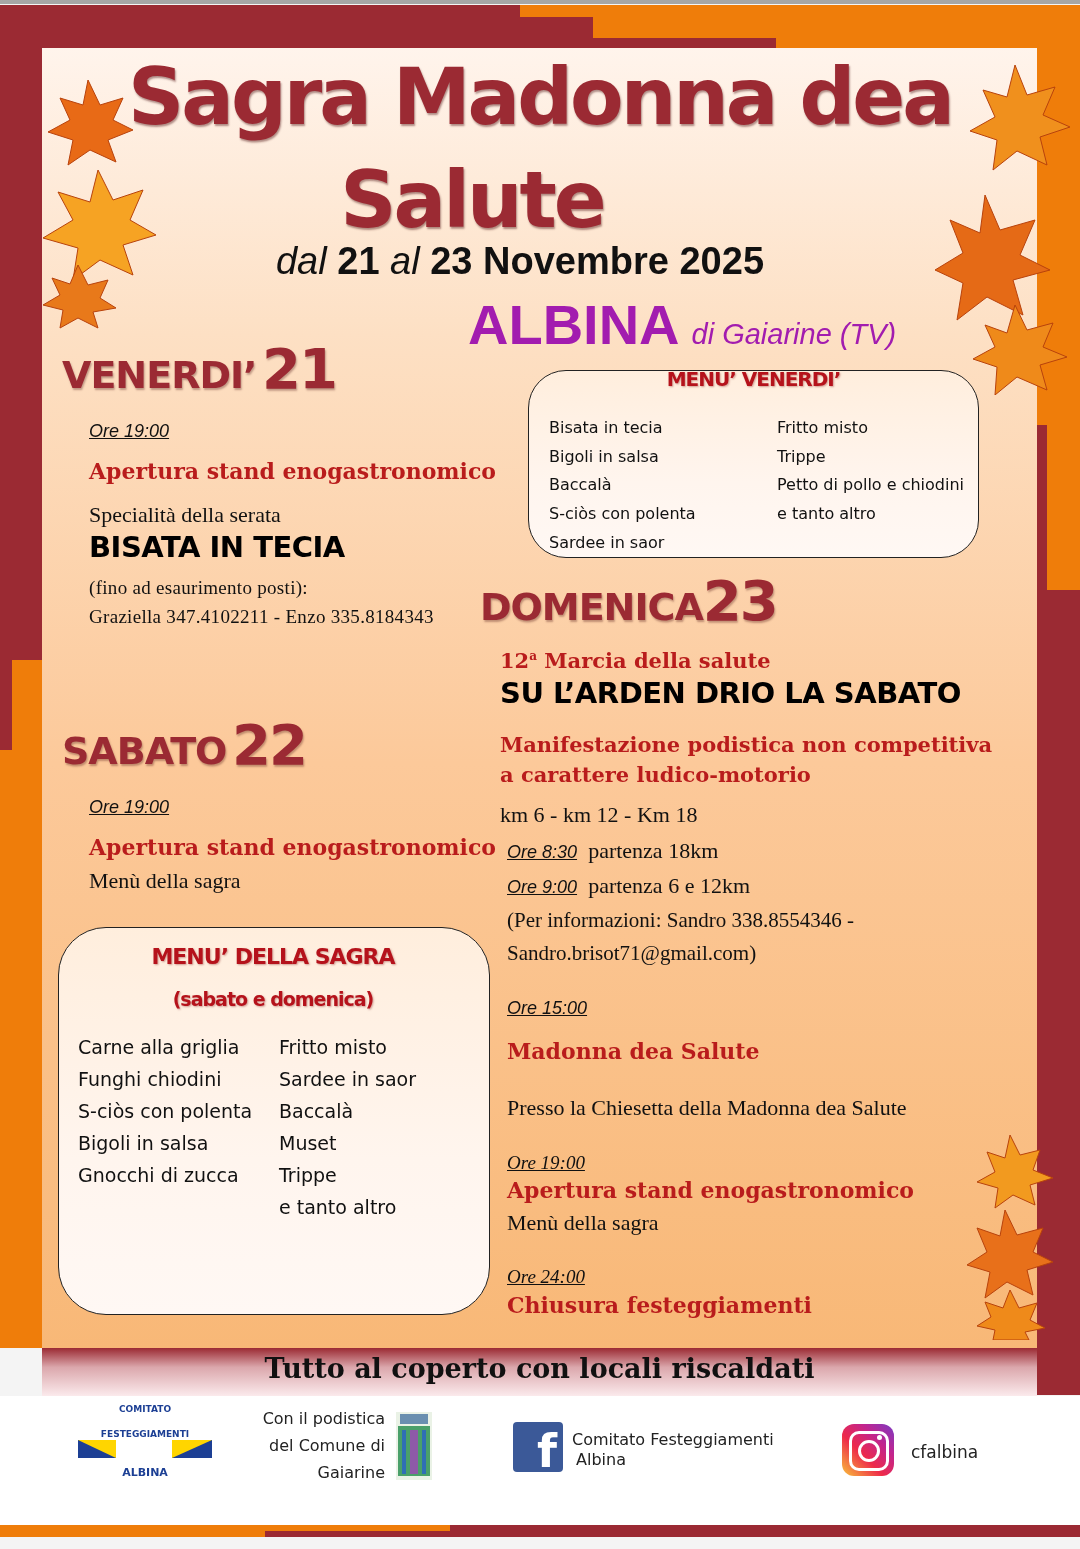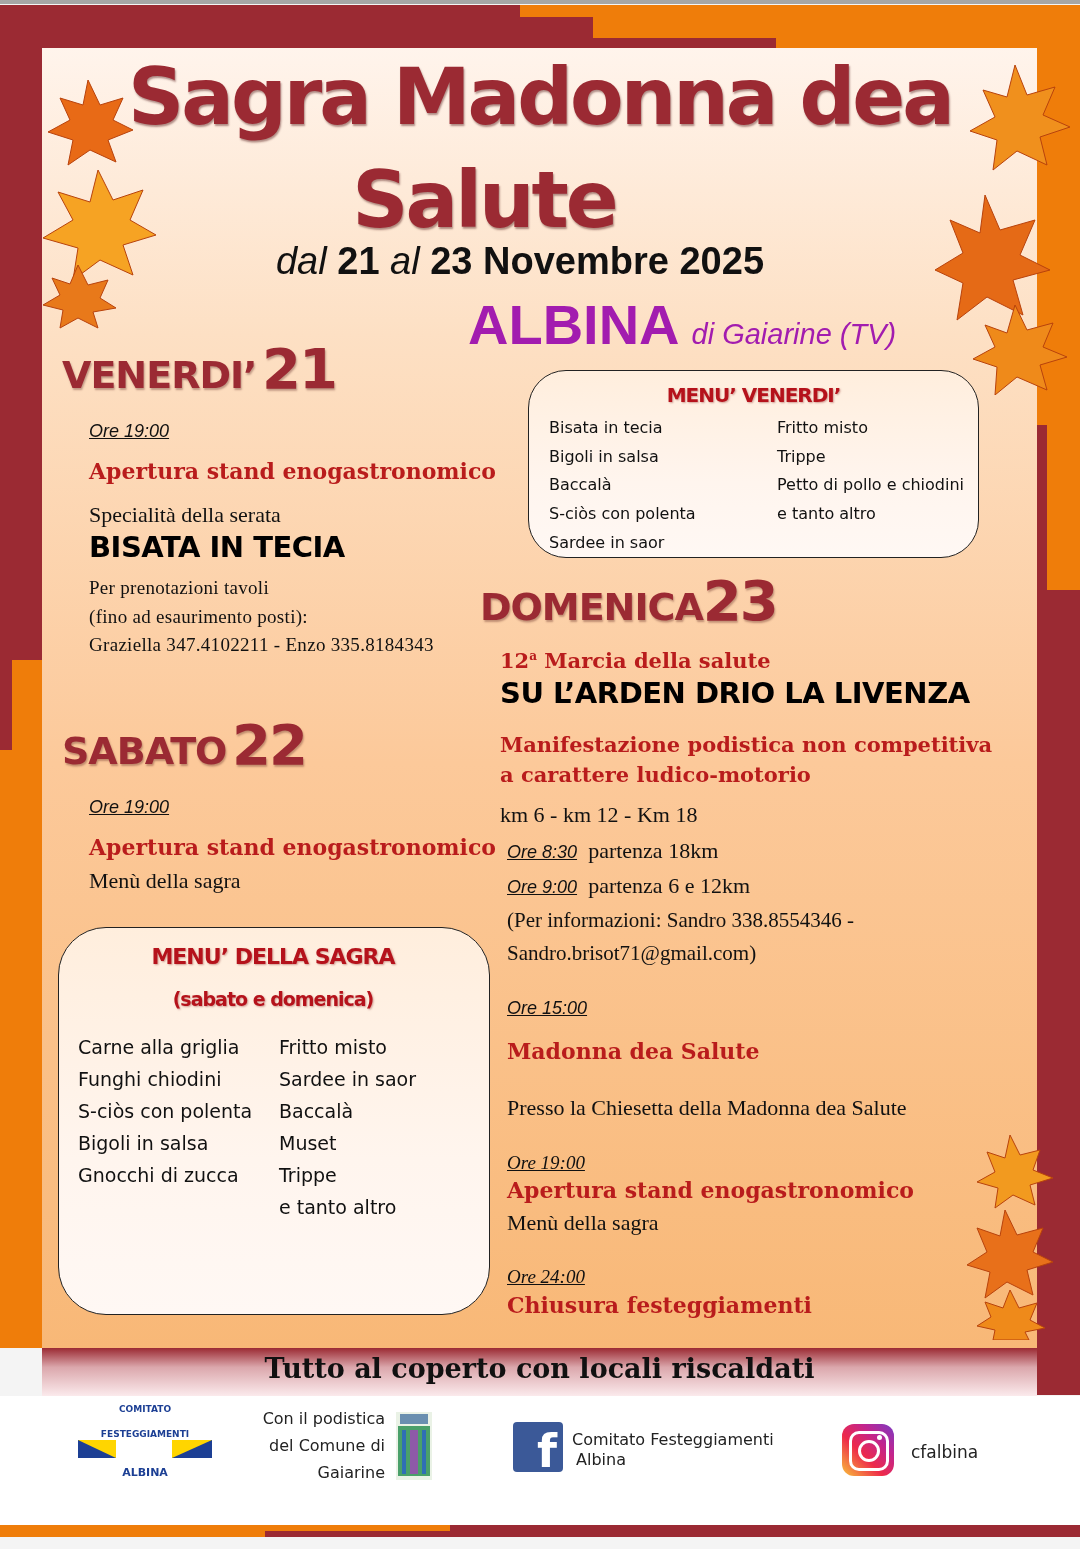--- a/index.html
+++ b/index.html
@@ -21,21 +21,20 @@
     left:0; width:1080px; top:52px; text-align:center;
     font-family: "DejaVu Sans", sans-serif; font-weight:bold;
     color:#9b2a33; font-size:78px; letter-spacing:-3px;
     text-shadow: 1px 2px 2px rgba(80,20,20,0.45);
   }
   .title2 {
     left:0; width:944px; top:155px; text-align:center;
     font-family: "DejaVu Sans", sans-serif; font-weight:bold;
     color:#9b2a33; font-size:78px; letter-spacing:-3px;
     text-shadow: 1px 2px 2px rgba(80,20,20,0.45);
-    margin-left: 12px;
   }
   .dates {
     left:0; width:1040px; top:240px; text-align:center;
     font-family: "Liberation Sans", sans-serif; font-size:38px; color:#111;
   }
   .dates i { font-style:italic; font-weight:normal; }
   .dates b { font-weight:bold; }
   .place { left:468px; top:292px; font-family:"Liberation Sans", sans-serif; color:#a21caf; }
   .place .big { font-size:56px; font-weight:bold; }
   .place .small { font-size:29px; font-style:italic; margin-left:12px; }
@@ -129,27 +128,26 @@
 
 <div class="abs dayhead" style="left:62px;top:336px;">
   <span class="w">VENERDI’</span>
   <span class="n">21</span>
 </div>
 <div class="abs ore" style="left:89px;top:421px;">Ore 19:00</div>
 <div class="abs serif-b" style="left:89px;top:458px;font-size:22px;">Apertura stand enogastronomico</div>
 <div class="abs serif" style="left:89px;top:502px;font-size:22px;">Specialità della serata</div>
 <div class="abs impact" style="left:89px;top:530px;font-size:29px;">BISATA IN TECIA</div>
 <div class="abs serif" style="left:89px;top:574px;font-size:19px;line-height:28.5px;letter-spacing:0.3px;">
-  <div>Per prenotazioni tavoli</div>
   <div>(fino ad esaurimento posti):</div>
   <div>Graziella 347.4102211 - Enzo 335.8184343</div>
 </div>
 
 <div class="abs box" style="left:528px;top:370px;width:449px;height:186px;"></div>
-<div class="abs boxtitle" style="left:528px;top:383px;width:451px;font-size:20px;">MENU’ VENERDI’</div>
+<div class="abs boxtitle" style="left:528px;top:367px;width:451px;font-size:20px;">MENU’ VENERDI’</div>
 <div class="abs" style="left:549px;top:414px;line-height:28.7px;">
   <div class="menu-item">Bisata in tecia</div>
   <div class="menu-item">Bigoli in salsa</div>
   <div class="menu-item">Baccalà</div>
   <div class="menu-item">S-ciòs con polenta</div>
   <div class="menu-item">Sardee in saor</div>
 </div>
 <div class="abs" style="left:777px;top:414px;line-height:28.7px;">
   <div class="menu-item">Fritto misto</div>
   <div class="menu-item">Trippe</div>
@@ -184,21 +182,21 @@
   <div class="menu-item2">e tanto altro</div>
 </div>
 
 <div class="abs dayhead" style="left:480px;top:568px;">
   <span class="w">DOMENICA</span><span class="n">23</span>
 </div>
 <div class="abs serif-b" style="left:500px;top:648px;font-size:21px;">
   <span>12</span><sup style="font-size:12px;">a</sup>
   <span>Marcia della salute</span>
 </div>
-<div class="abs impact" style="left:500px;top:676px;font-size:29px;white-space:nowrap;">SU L’ARDEN DRIO LA LIVENZA</div>
+<div class="abs impact" style="left:500px;top:676px;font-size:29px;white-space:nowrap;">SU L’ARDEN DRIO LA SABATO</div>
 <div class="abs serif-b" style="left:500px;top:730px;font-size:21px;line-height:30px;">
   <div>Manifestazione podistica non competitiva</div>
   <div>a carattere ludico-motorio</div>
 </div>
 <div class="abs serif" style="left:500px;top:802px;font-size:22px;">km 6 - km 12 - Km 18</div>
 <div class="abs" style="left:507px;top:835px;line-height:32.5px;">
   <div>
     <span class="ore">Ore 8:30</span>
     <span class="serif" style="font-size:22px;margin-left:6px;">partenza 18km</span>
   </div>

